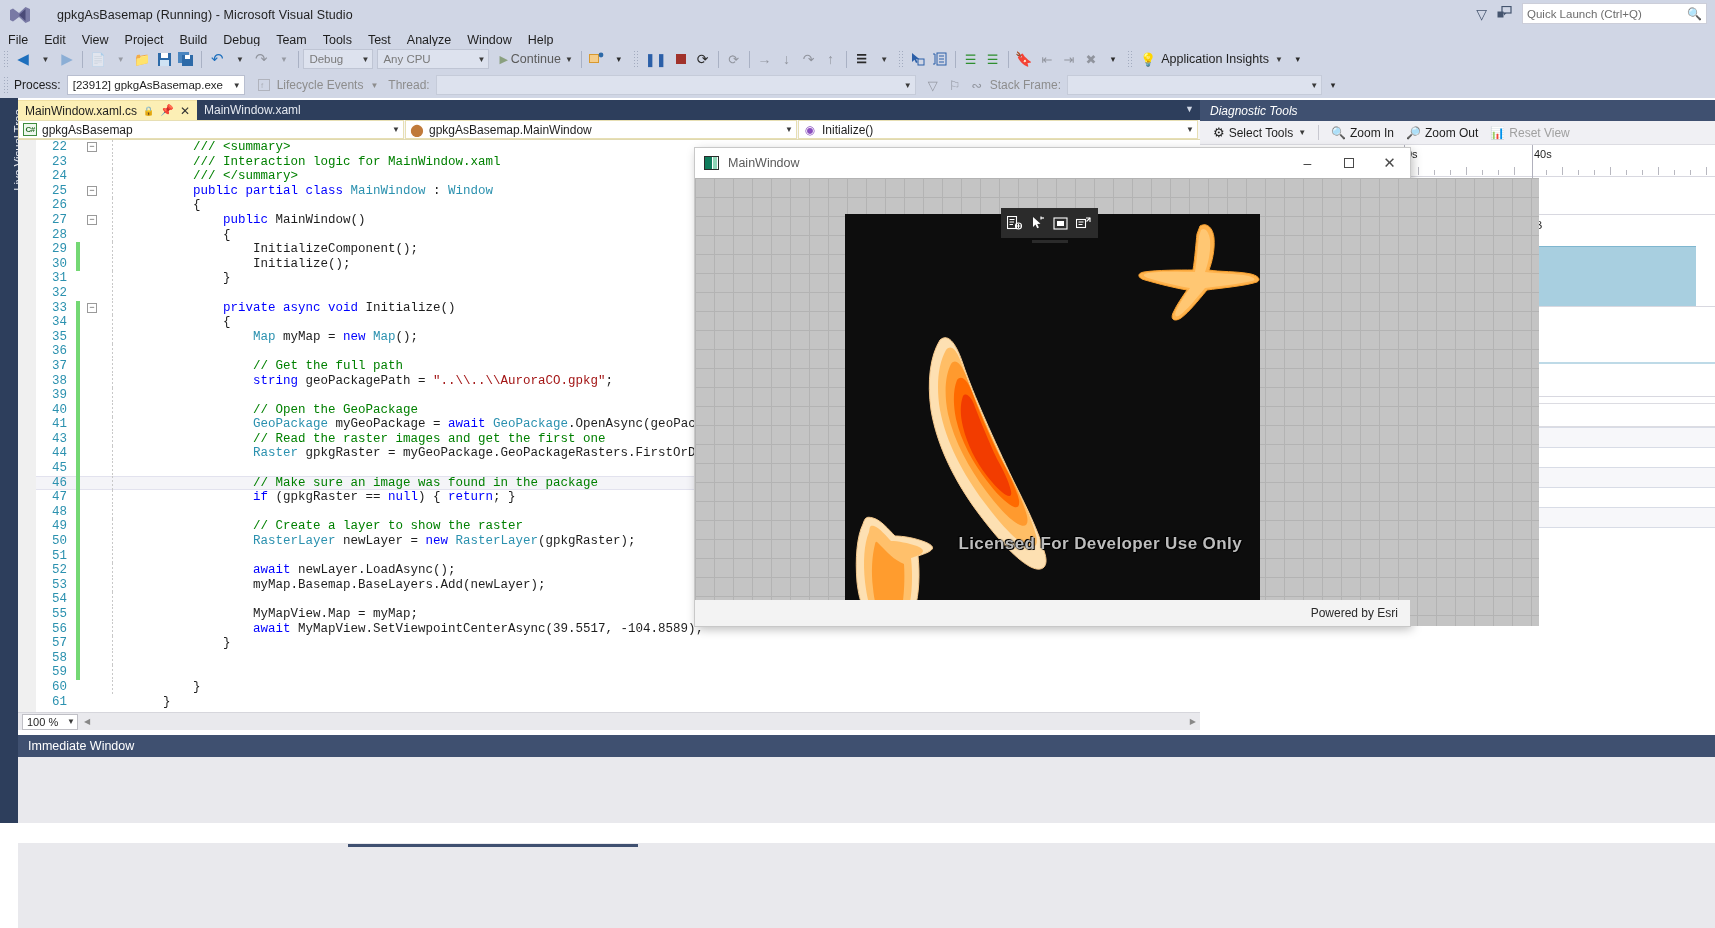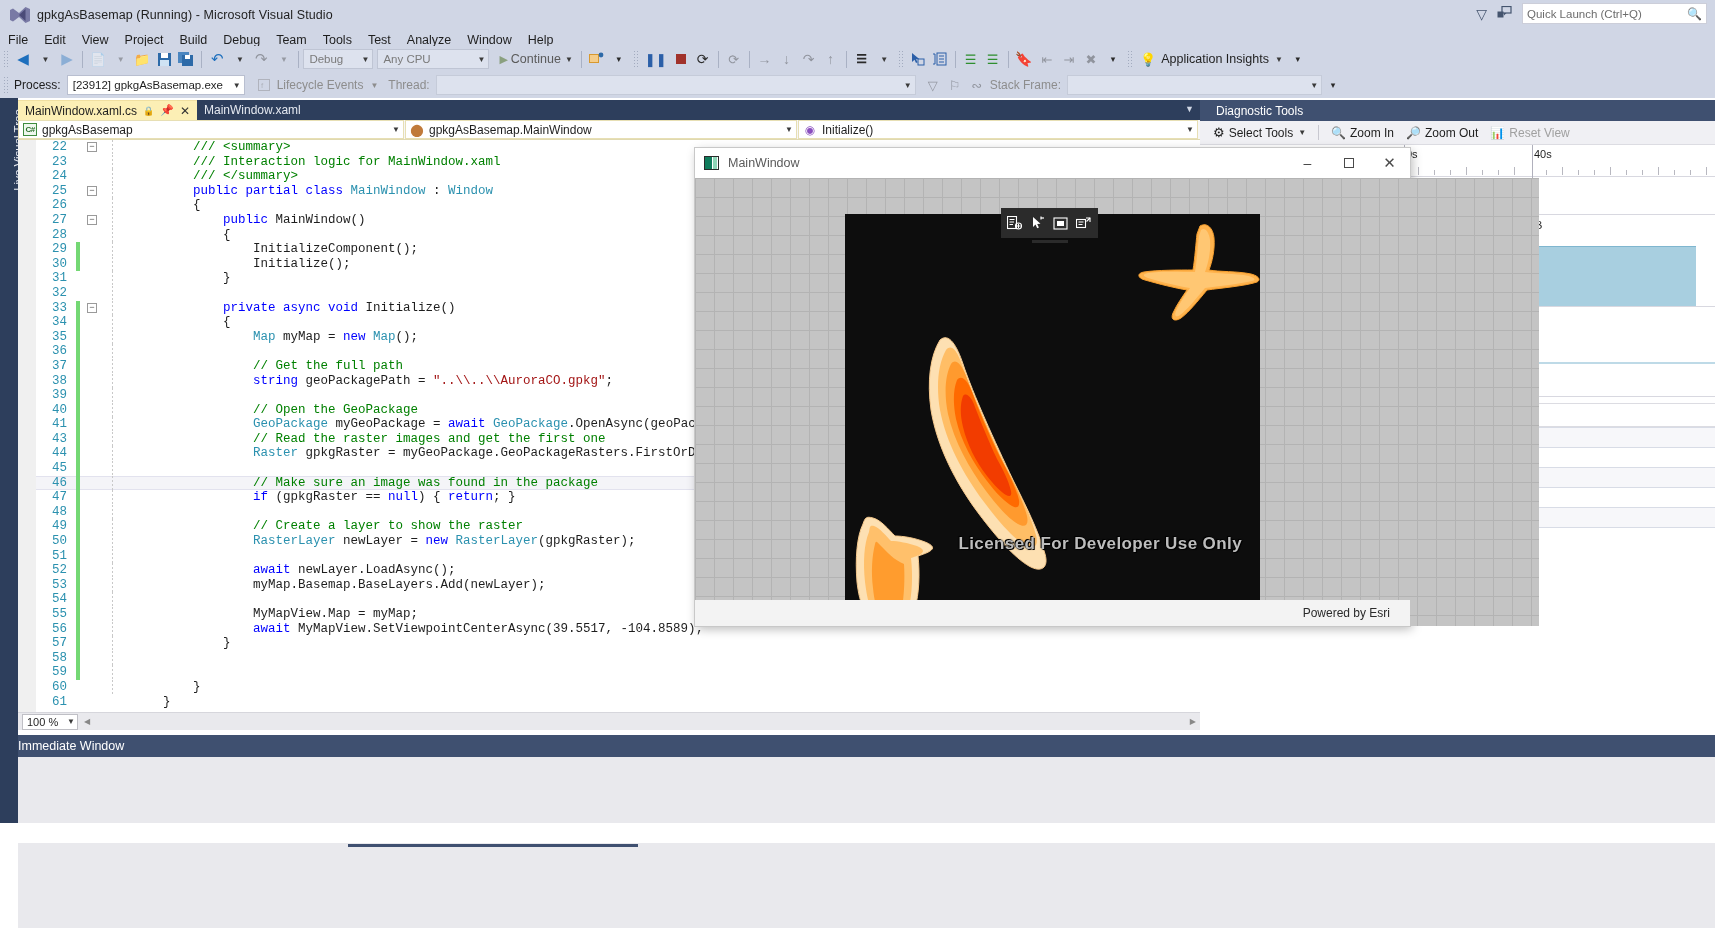--- a/index.html
+++ b/index.html
@@ -12,21 +12,21 @@
     font-size: 12px;
     color: #1e1e1e;
     background: #ffffff;
   }
   #app { position: relative; width: 1715px; height: 928px; background: #ffffff; }
 
   
   .titlebar {
     position: absolute; left: 0; top: 0; width: 1715px; height: 29px;
     background: #d0d6e5;
-    display: flex; align-items: center;
+    display: flex; align-items: center; gap: 20px;
   }
   .vs-logo {
     width: 26px; height: 20px; margin-left: 7px; margin-right: 4px;
     display: flex; align-items: center; justify-content: center;
   }
   .titlebar-text { font-size: 12.5px; color: #1e1e1e; letter-spacing: 0.1px; }
   .titlebar-right {
     position: absolute; right: 8px; top: 3px;
     display: flex; align-items: center; gap: 10px;
   }
@@ -215,21 +215,21 @@
   .hscroll-left { font-size: 8px; color:#888; margin-left: 6px; }
   .hs-right { position:absolute; right: 4px; font-size: 8px; color:#888; }
 
   
   .diag {
     position: absolute; left: 1200px; top: 100px; width: 515px; height: 630px;
     background: #ffffff;
   }
   .diag-header {
     height: 21px; background: #3f5070; color: #ffffff;
-    display: flex; align-items: center; padding-left: 16px; font-size: 12px;
+    display: flex; align-items: center; padding-left: 10px; font-size: 12px; font-style: italic;
   }
   .diag-toolbar {
     height: 24px; background: #f0f0f4; border-bottom: 1px solid #dcdce2;
     display: flex; align-items: center; padding-left: 8px; gap: 2px;
     font-size: 12px; color: #1e1e1e;
   }
   .dbtn { display:flex; align-items:center; gap:4px; padding: 0 5px; height:20px; }
   .dbtn.dis { color: #a0a0a0; }
   .dsep { width:1px; height:15px; background:#c8c8d0; margin: 0 5px; }
   .gear { font-size: 13px; }
@@ -313,21 +313,21 @@
       repeating-linear-gradient(to bottom, #b3b3b3 0 1px, transparent 1px 19px),
       #c4c4c4;
   }
   .mw-map {
     position: absolute; left: 150px; top: 36px; width: 415px; height: 394px;
     background: #0d0d0d; overflow: hidden;
   }
   .mw-statusbar {
     position: absolute; left: 0; bottom: 0; width: 715px; height: 26px;
     background: #f3f3f3; display:flex; align-items:center; justify-content:flex-end;
-    padding-right: 20px; font-size: 12px; color: #2a2a2a;
+    padding-right: 12px; font-size: 12px; color: #2a2a2a;
   }
   .watermark {
     position: absolute; right: 18px; bottom: 54px;
     font-size: 17px; font-weight: bold; color: #bdbdbd;
     text-shadow: 0 0 2px #000, 1px 1px 0 #000, -1px -1px 0 #000;
     letter-spacing: .4px; white-space: nowrap;
   }
   .esri-toolbar {
     position: absolute; left: 306px; top: 30px; width: 97px; height: 30px;
     background: #2b2b2b; display: flex; align-items: center; z-index: 5;
@@ -340,21 +340,21 @@
     background: #2b2b2b;
   }
 
   
   .imm {
     position: absolute; left: 18px; top: 735px; width: 1697px; height: 193px;
     background: #ffffff;
   }
   .imm-header {
     height: 22px; background: #3f5070; color: #ffffff;
-    display: flex; align-items: center; font-size: 12.5px;
+    display: flex; align-items: center; padding-left: 10px; font-size: 12.5px;
   }
   .imm-body { height: 171px; background: #e9e9ed; }
   .bottom-leftrail {
     position: absolute; left: 0; top: 735px; width: 18px; height: 193px;
     background: #2d3e5c;
   }
   .bottom-white {
     position: absolute; left: 0; top: 823px; width: 18px; height: 105px;
     background: #ffffff;
   }

